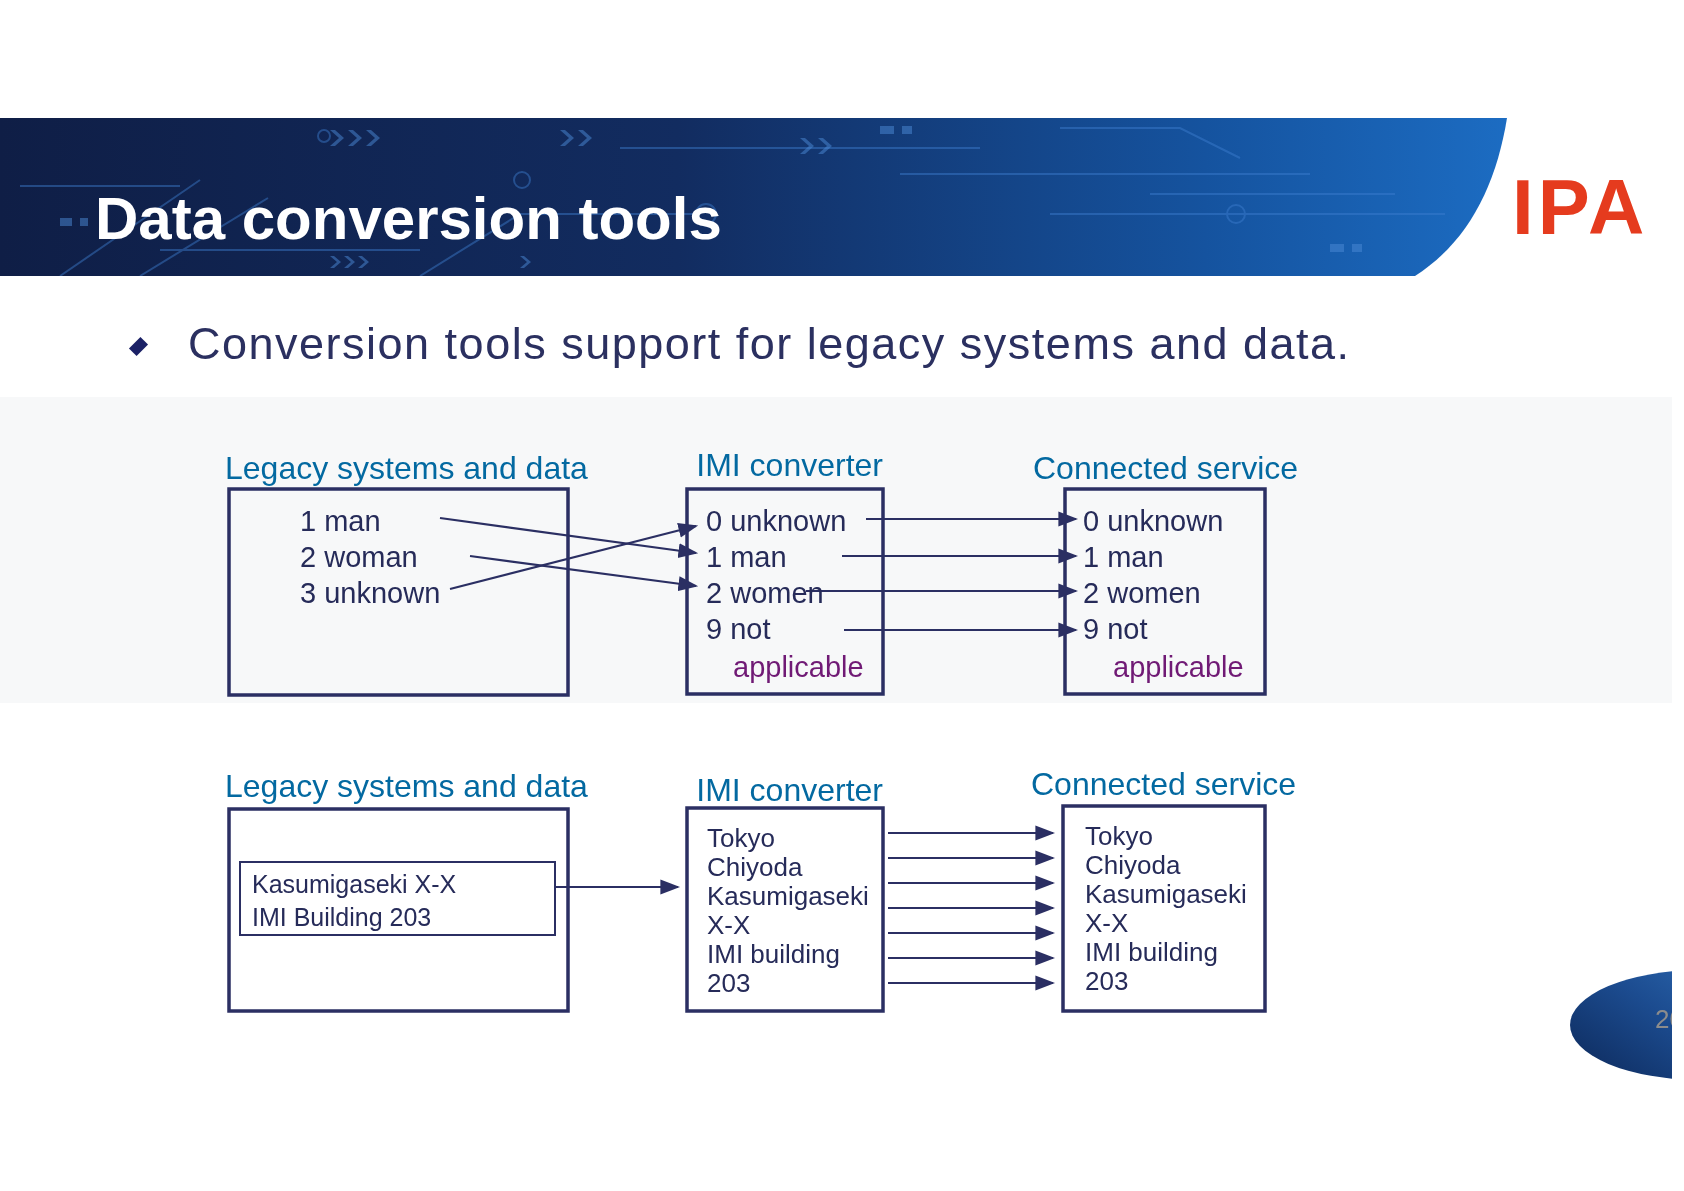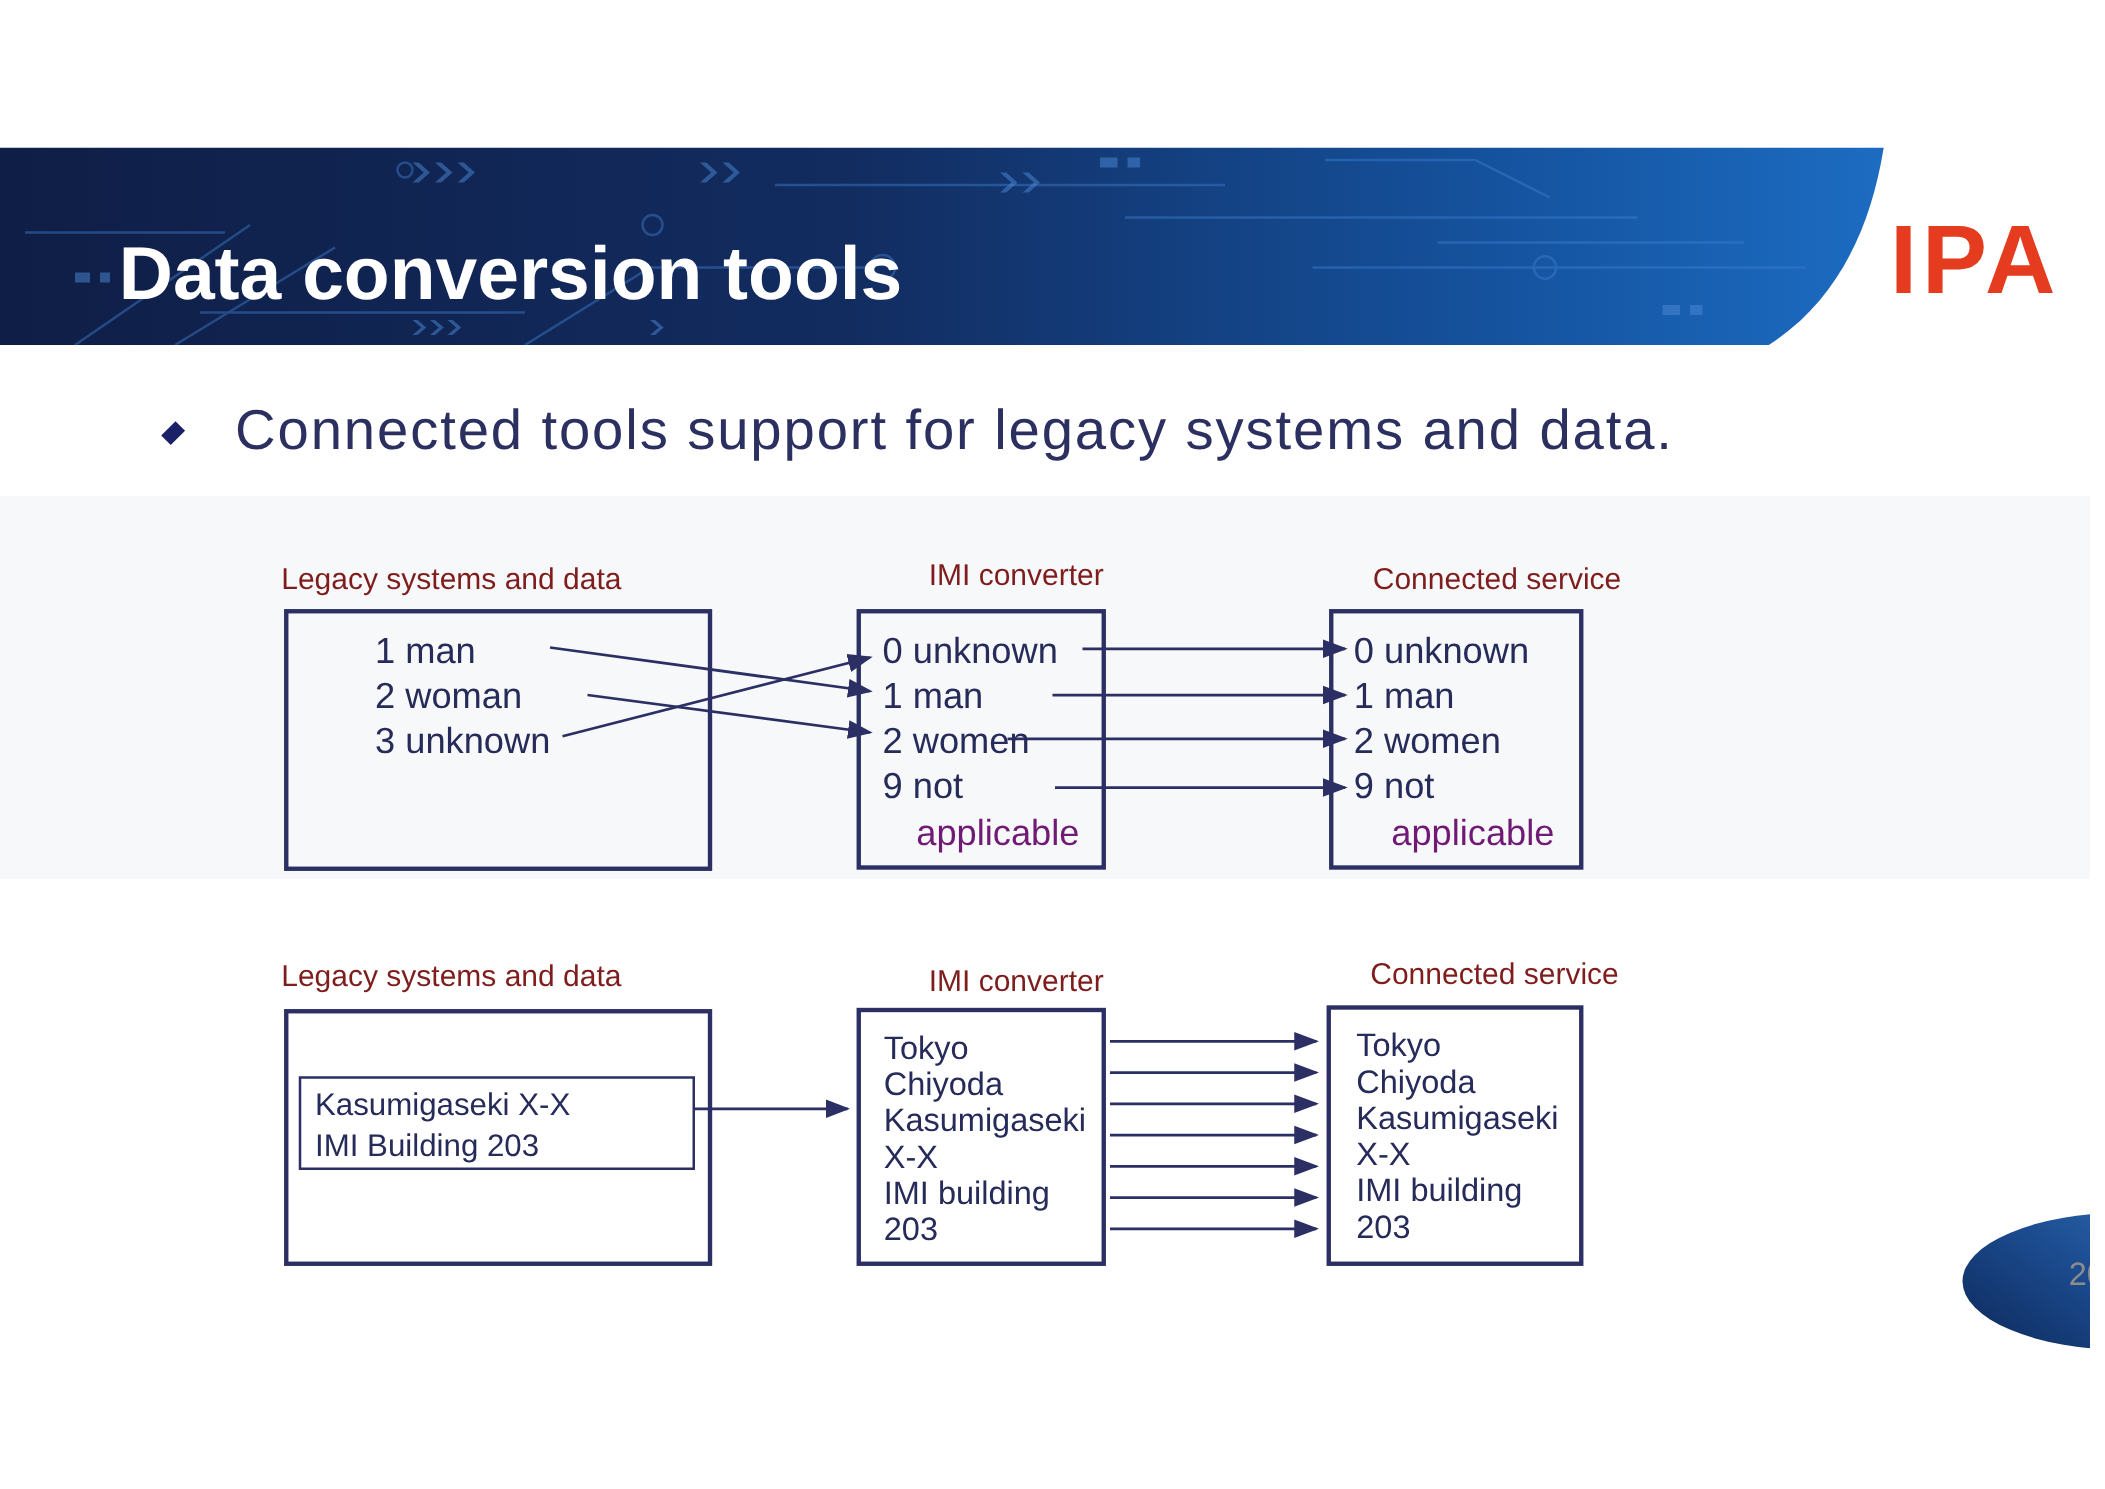--- a/index.html
+++ b/index.html
@@ -21,21 +21,21 @@
   }
   .bullet-marker{
     left:131px;top:339px;width:15px;height:15px;background:#1b2166;
     transform:rotate(45deg) scale(0.72,1.08);z-index:3;
   }
   .bullet-text{
     left:188px;top:318px;font-size:45px;color:#2b3060;letter-spacing:1.5px;
     white-space:nowrap;z-index:3;
   }
   .diagram-svg{left:0;top:0;z-index:2;}
-  .dlabel{font-size:24px;color:#7f1d1d;white-space:nowrap;z-index:3;}
+  .dlabel{font-size:32px;color:#0369a1;white-space:nowrap;z-index:3;}
   .dlabel.centered{text-align:right;}
   .items1{font-size:29px;line-height:36px;color:#262b59;white-space:nowrap;z-index:3;}
   .items2{font-size:26px;line-height:29px;color:#262b59;white-space:nowrap;z-index:3;}
   .record{font-size:25px;line-height:33px;color:#262b59;white-space:nowrap;z-index:3;}
   .wrapline{font-size:29px;color:#701a75;white-space:nowrap;z-index:3;}
   .page-number{left:1655px;top:1004px;font-size:26px;color:#8c8c8c;z-index:4;}
   .corner-blob{
     left:1570px;top:970px;width:262px;height:110px;border-radius:50%;
     background:linear-gradient(215deg,#3273bc 10%,#1c4c90 55%,#0e2c5f 95%);
     z-index:3;
@@ -98,21 +98,21 @@
         <rect x="1330" y="126" width="14" height="8"></rect>
         <rect x="1352" y="126" width="10" height="8"></rect>
       </g>
     </g>
   </svg>
 
   <div class="abs slide-title">Data conversion tools</div>
   <div class="abs ipa-logo">IPA</div>
 
   <div class="abs bullet-marker"></div>
-  <div class="abs bullet-text">Connected tools support for legacy systems and data.</div>
+  <div class="abs bullet-text">Conversion tools support for legacy systems and data.</div>
 
   <svg class="abs diagram-svg" width="1684" height="1191" viewBox="0 0 1684 1191">
     <defs>
       <marker id="ah" markerWidth="9" markerHeight="8" refX="8" refY="4" orient="auto">
         <path d="M0,0.6 L9,4 L0,7.4 Z" fill="#2b2f63"></path>
       </marker>
     </defs>
     <g stroke="#2b2f63" fill="none">
 
       <rect x="229" y="489" width="339" height="206" stroke-width="3.5"></rect>

